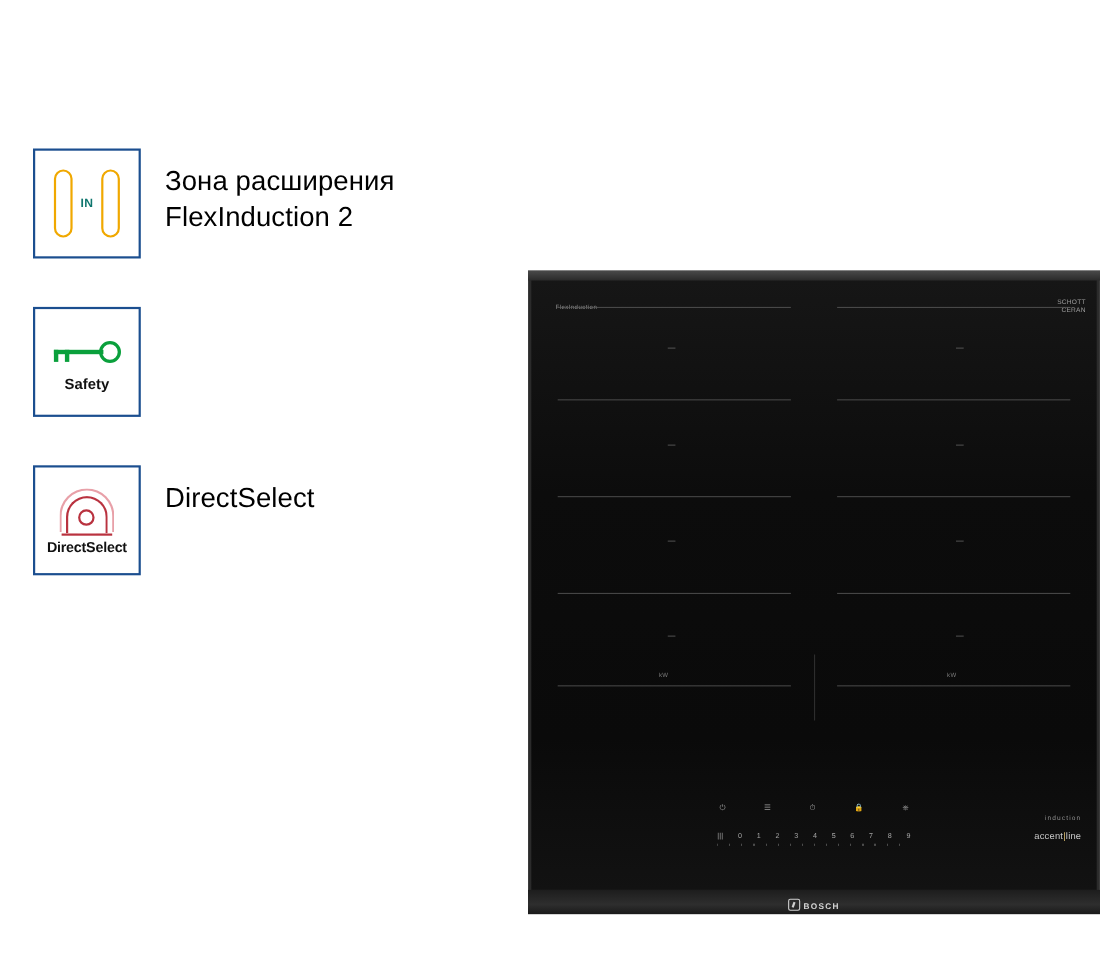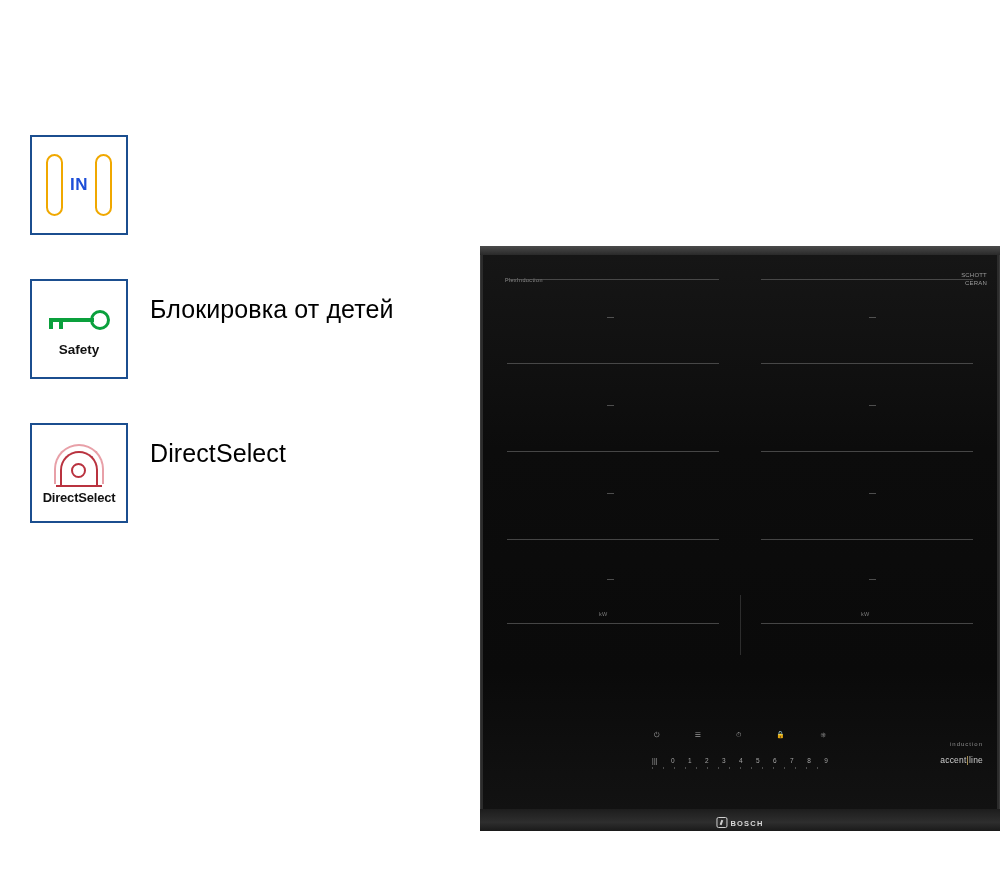--- a/index.html
+++ b/index.html
@@ -57,22 +57,22 @@
     gap: 7px;
   }
   .flex-bar {
     width: 17px;
     height: 62px;
     border: 2.5px solid #f0a800;
     border-radius: 9px;
     box-sizing: border-box;
   }
   .flex-in {
-    color: #1d4ed8;
-    font-size: 17px;
+    color: #0f766e;
+    font-size: 11px;
     font-weight: bold;
     letter-spacing: 0.4px;
   }
 
   
   .safety-icon {
     position: absolute;
     inset: 0;
     display: flex;
     flex-direction: column;
@@ -393,35 +393,35 @@
 <div id="feature-list">
 
   <div class="feature-row">
     <div class="feature-icon-box">
       <div class="flex-icon">
         <div class="flex-bar"></div>
         <div class="flex-in">IN</div>
         <div class="flex-bar"></div>
       </div>
     </div>
+    <div class="feature-label">Зона расширения FlexInduction 2</div>
   </div>
 
   <div class="feature-row">
     <div class="feature-icon-box">
       <div class="safety-icon">
         <div class="key-wrap">
           <div class="key-ring"></div>
           <div class="key-shaft"></div>
           <div class="key-tooth1"></div>
           <div class="key-tooth2"></div>
         </div>
         <div class="safety-text">Safety</div>
       </div>
     </div>
-    <div class="feature-label">Блокировка от детей</div>
   </div>
 
 
   <div class="feature-row">
     <div class="feature-icon-box">
       <div class="ds-icon">
         <div class="ds-graphic">
           <div class="ds-arc"></div>
           <div class="ds-arc2"></div>
           <div class="ds-dot"></div>

